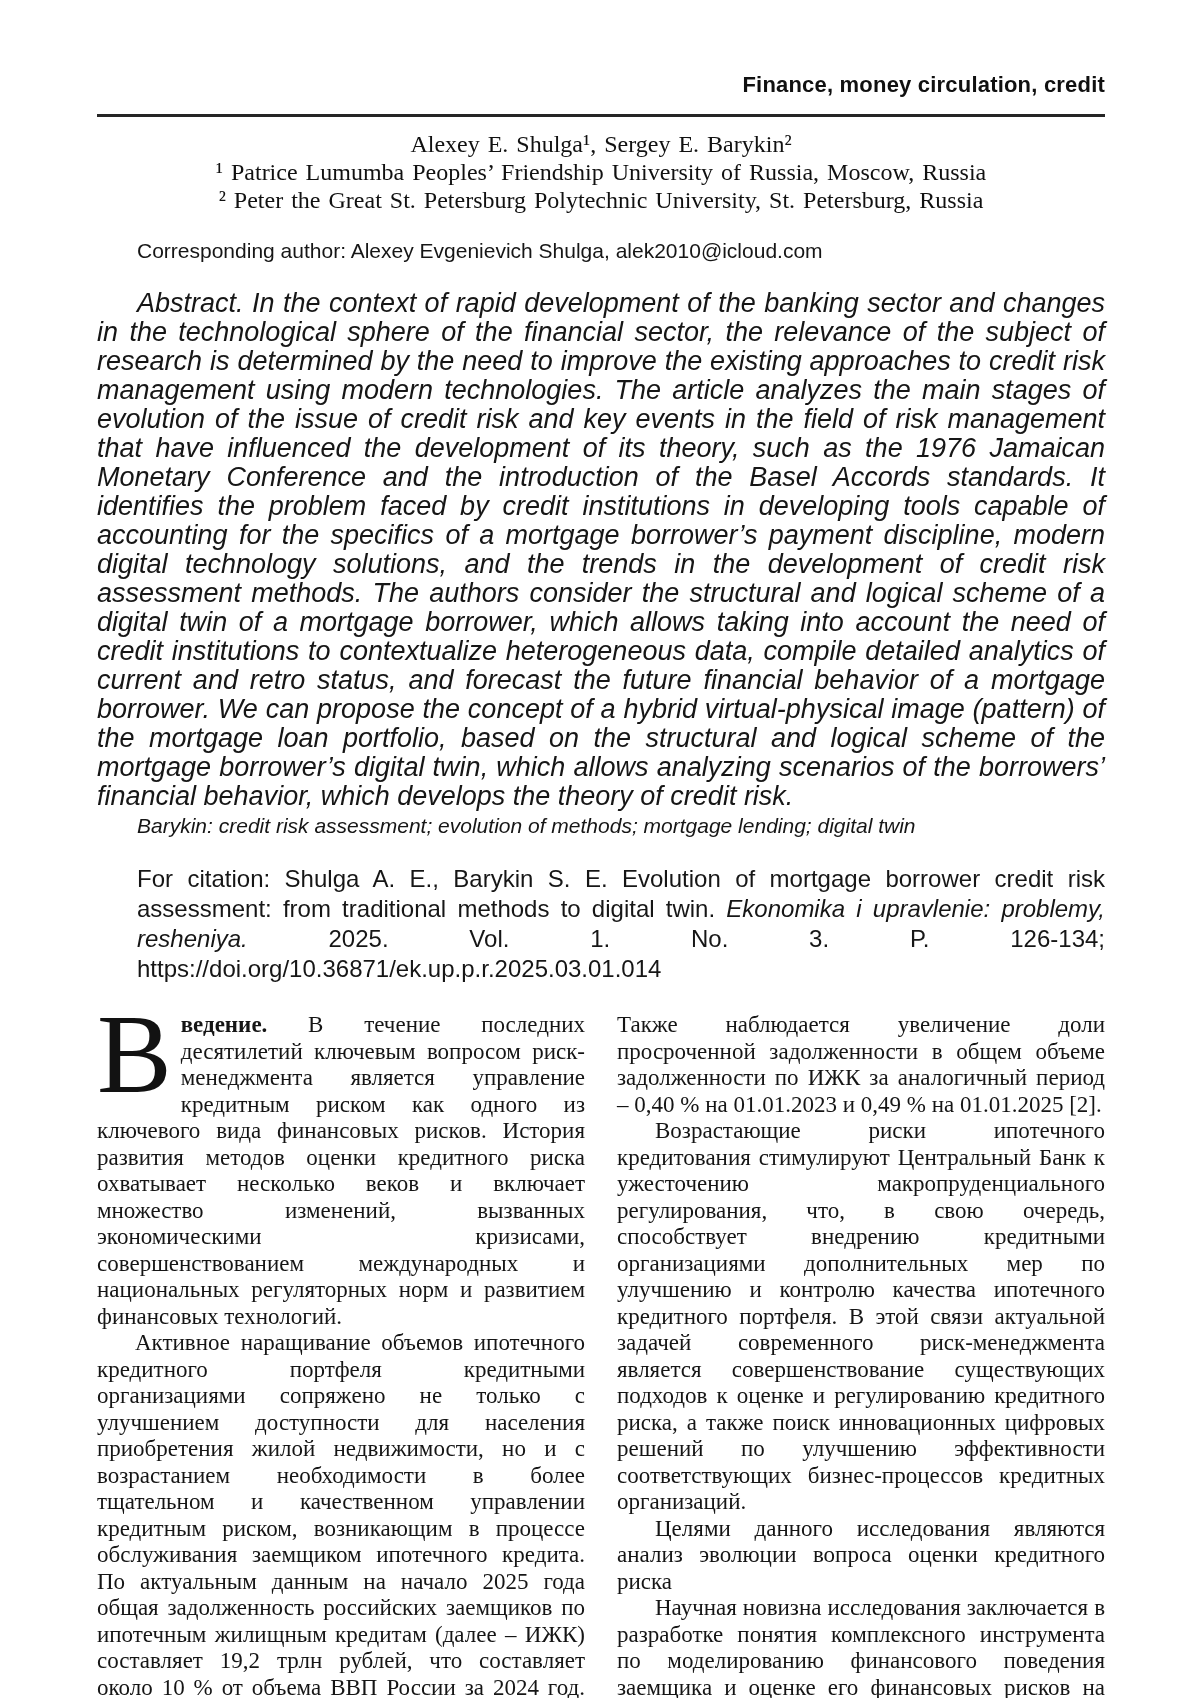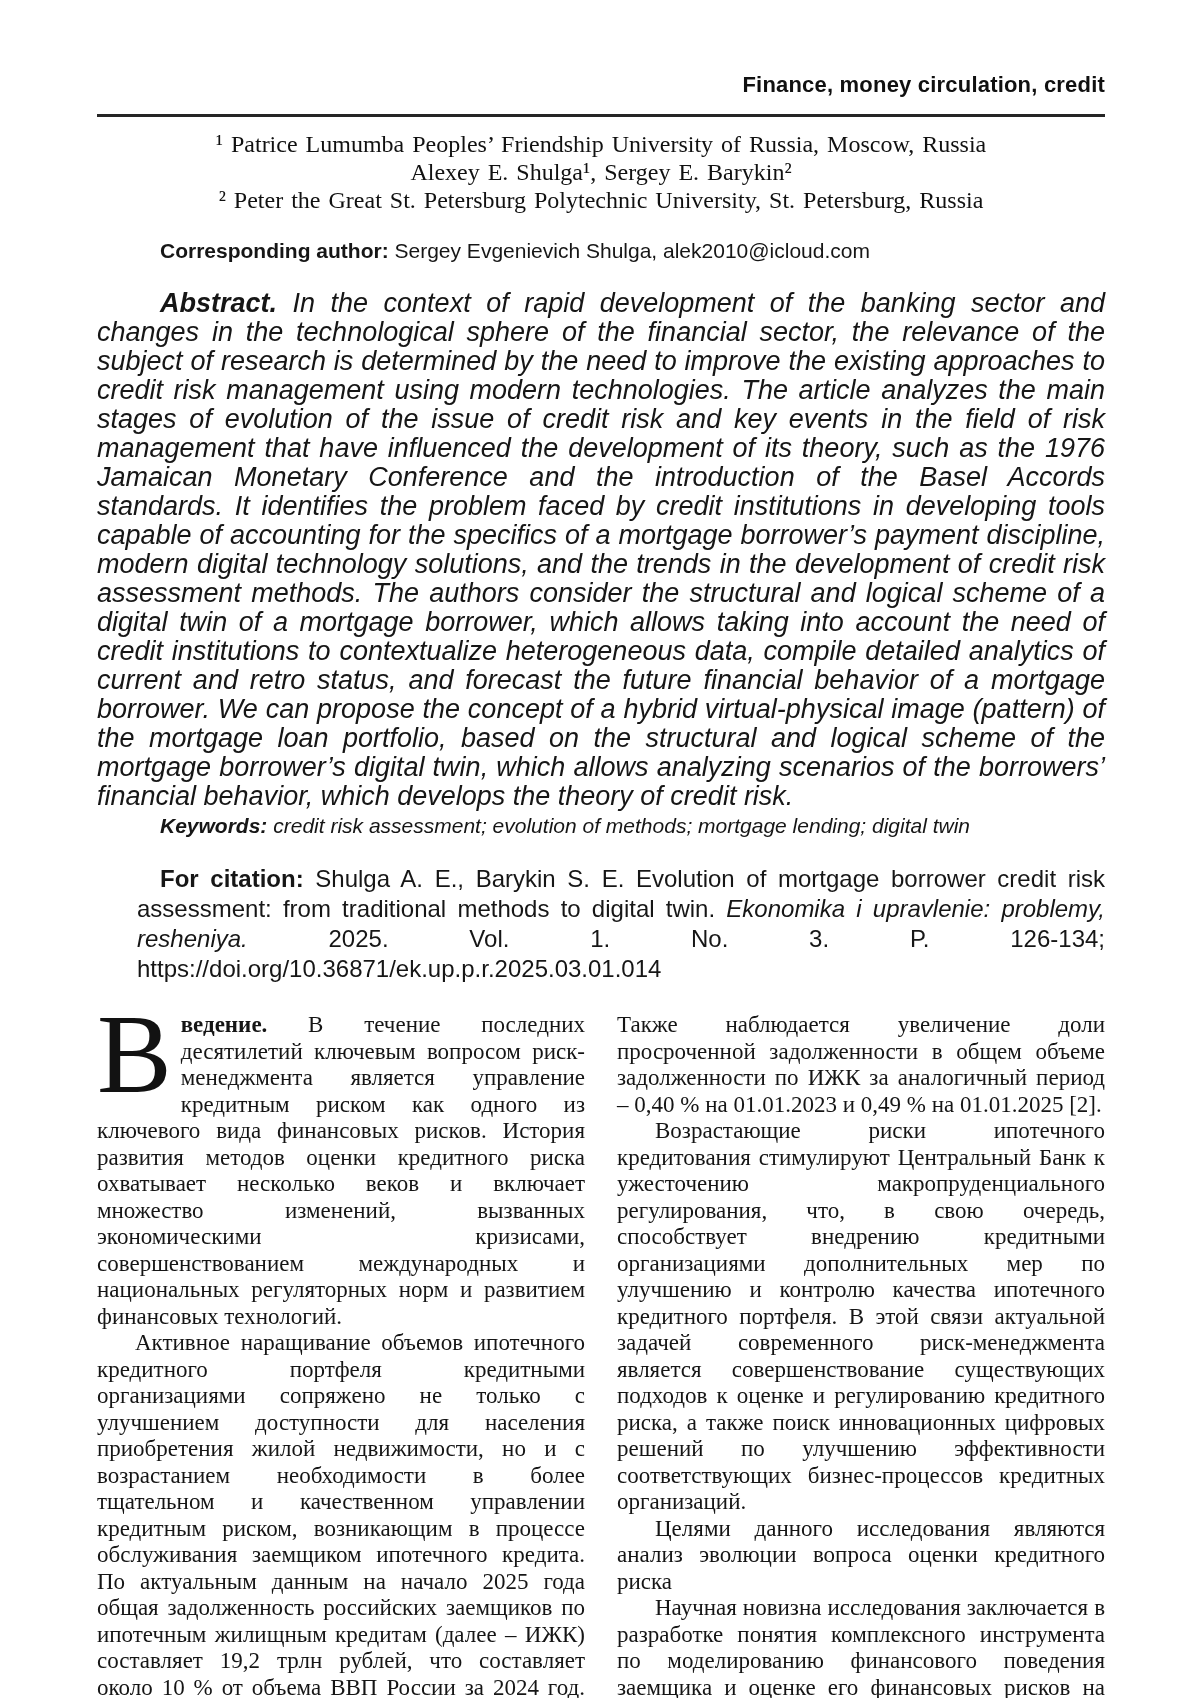--- a/index.html
+++ b/index.html
@@ -36,21 +36,21 @@
     word-spacing: 2px;
     color: #111111;
   }
   .corresponding {
     margin: 24px 0 0 0;
     padding-left: 40px;
     font-family: "Liberation Sans", sans-serif;
     font-size: 21px;
     line-height: 26px;
   }
-  .b { font-weight: bold; margin-left: 23px; }
+  .b { font-weight: normal; }
   .i { font-style: italic; }
   .abstract {
     margin: 25px 0 0 0;
     font-family: "Liberation Sans", sans-serif;
     font-style: italic;
     font-size: 27px;
     line-height: 29px;
     text-align: justify;
     text-indent: 40px;
   }
@@ -99,37 +99,37 @@
 </head>
 <body>
 
 <div class="page">
 
   <div class="running-head">Finance, money circulation, credit</div>
 
   <hr class="head-rule">
 
   <div class="authors-block">
+    <div>Alexey E. Shulga¹, Sergey E. Barykin²</div>
     <div>¹ Patrice Lumumba Peoples’ Friendship University of Russia, Moscow, Russia</div>
-    <div>Alexey E. Shulga¹, Sergey E. Barykin²</div>
     <div>² Peter the Great St. Petersburg Polytechnic University, St. Petersburg, Russia</div>
   </div>
 
   <p class="corresponding">
     <span class="b">Corresponding author:</span>
-    <span>Sergey Evgenievich Shulga, alek2010@icloud.com</span>
+    <span>Alexey Evgenievich Shulga, alek2010@icloud.com</span>
   </p>
 
   <p class="abstract" lang="en">
     <span class="b">Abstract.</span>
     <span>In the context of rapid development of the banking sector and changes in the technological sphere of the financial sector, the relevance of the subject of research is determined by the need to improve the existing approaches to credit risk management using modern technologies. The article analyzes the main stages of evolution of the issue of credit risk and key events in the field of risk management that have influenced the development of its theory, such as the 1976 Jamaican Monetary Conference and the introduction of the Basel Accords standards. It identifies the problem faced by credit institutions in developing tools capable of accounting for the specifics of a mortgage borrower’s payment discipline, modern digital technology solutions, and the trends in the development of credit risk assessment methods. The authors consider the structural and logical scheme of a digital twin of a mortgage borrower, which allows taking into account the need of credit institutions to contextualize heterogeneous data, compile detailed analytics of current and retro status, and forecast the future financial behavior of a mortgage borrower. We can propose the concept of a hybrid virtual-physical image (pattern) of the mortgage loan portfolio, based on the structural and logical scheme of the mortgage borrower’s digital twin, which allows analyzing scenarios of the borrowers’ financial behavior, which develops the theory of credit risk.</span>
   </p>
 
   <p class="keywords">
-    <span class="b">Keywords:</span>
+    <span class="b">Barykin:</span>
     <span>credit risk assessment; evolution of methods; mortgage lending; digital twin</span>
   </p>
 
   <p class="citation">
     <span class="b">For citation:</span>
     <span>Shulga A. E., Barykin S. E. Evolution of mortgage borrower credit risk assessment: from traditional methods to digital twin.</span>
     <span class="i">Ekonomika i upravlenie: problemy, resheniya.</span>
     <span>2025. Vol. 1. No. 3. P. 126-134; https://doi.org/10.36871/ek.up.p.r.2025.03.01.014</span>
   </p>
 

